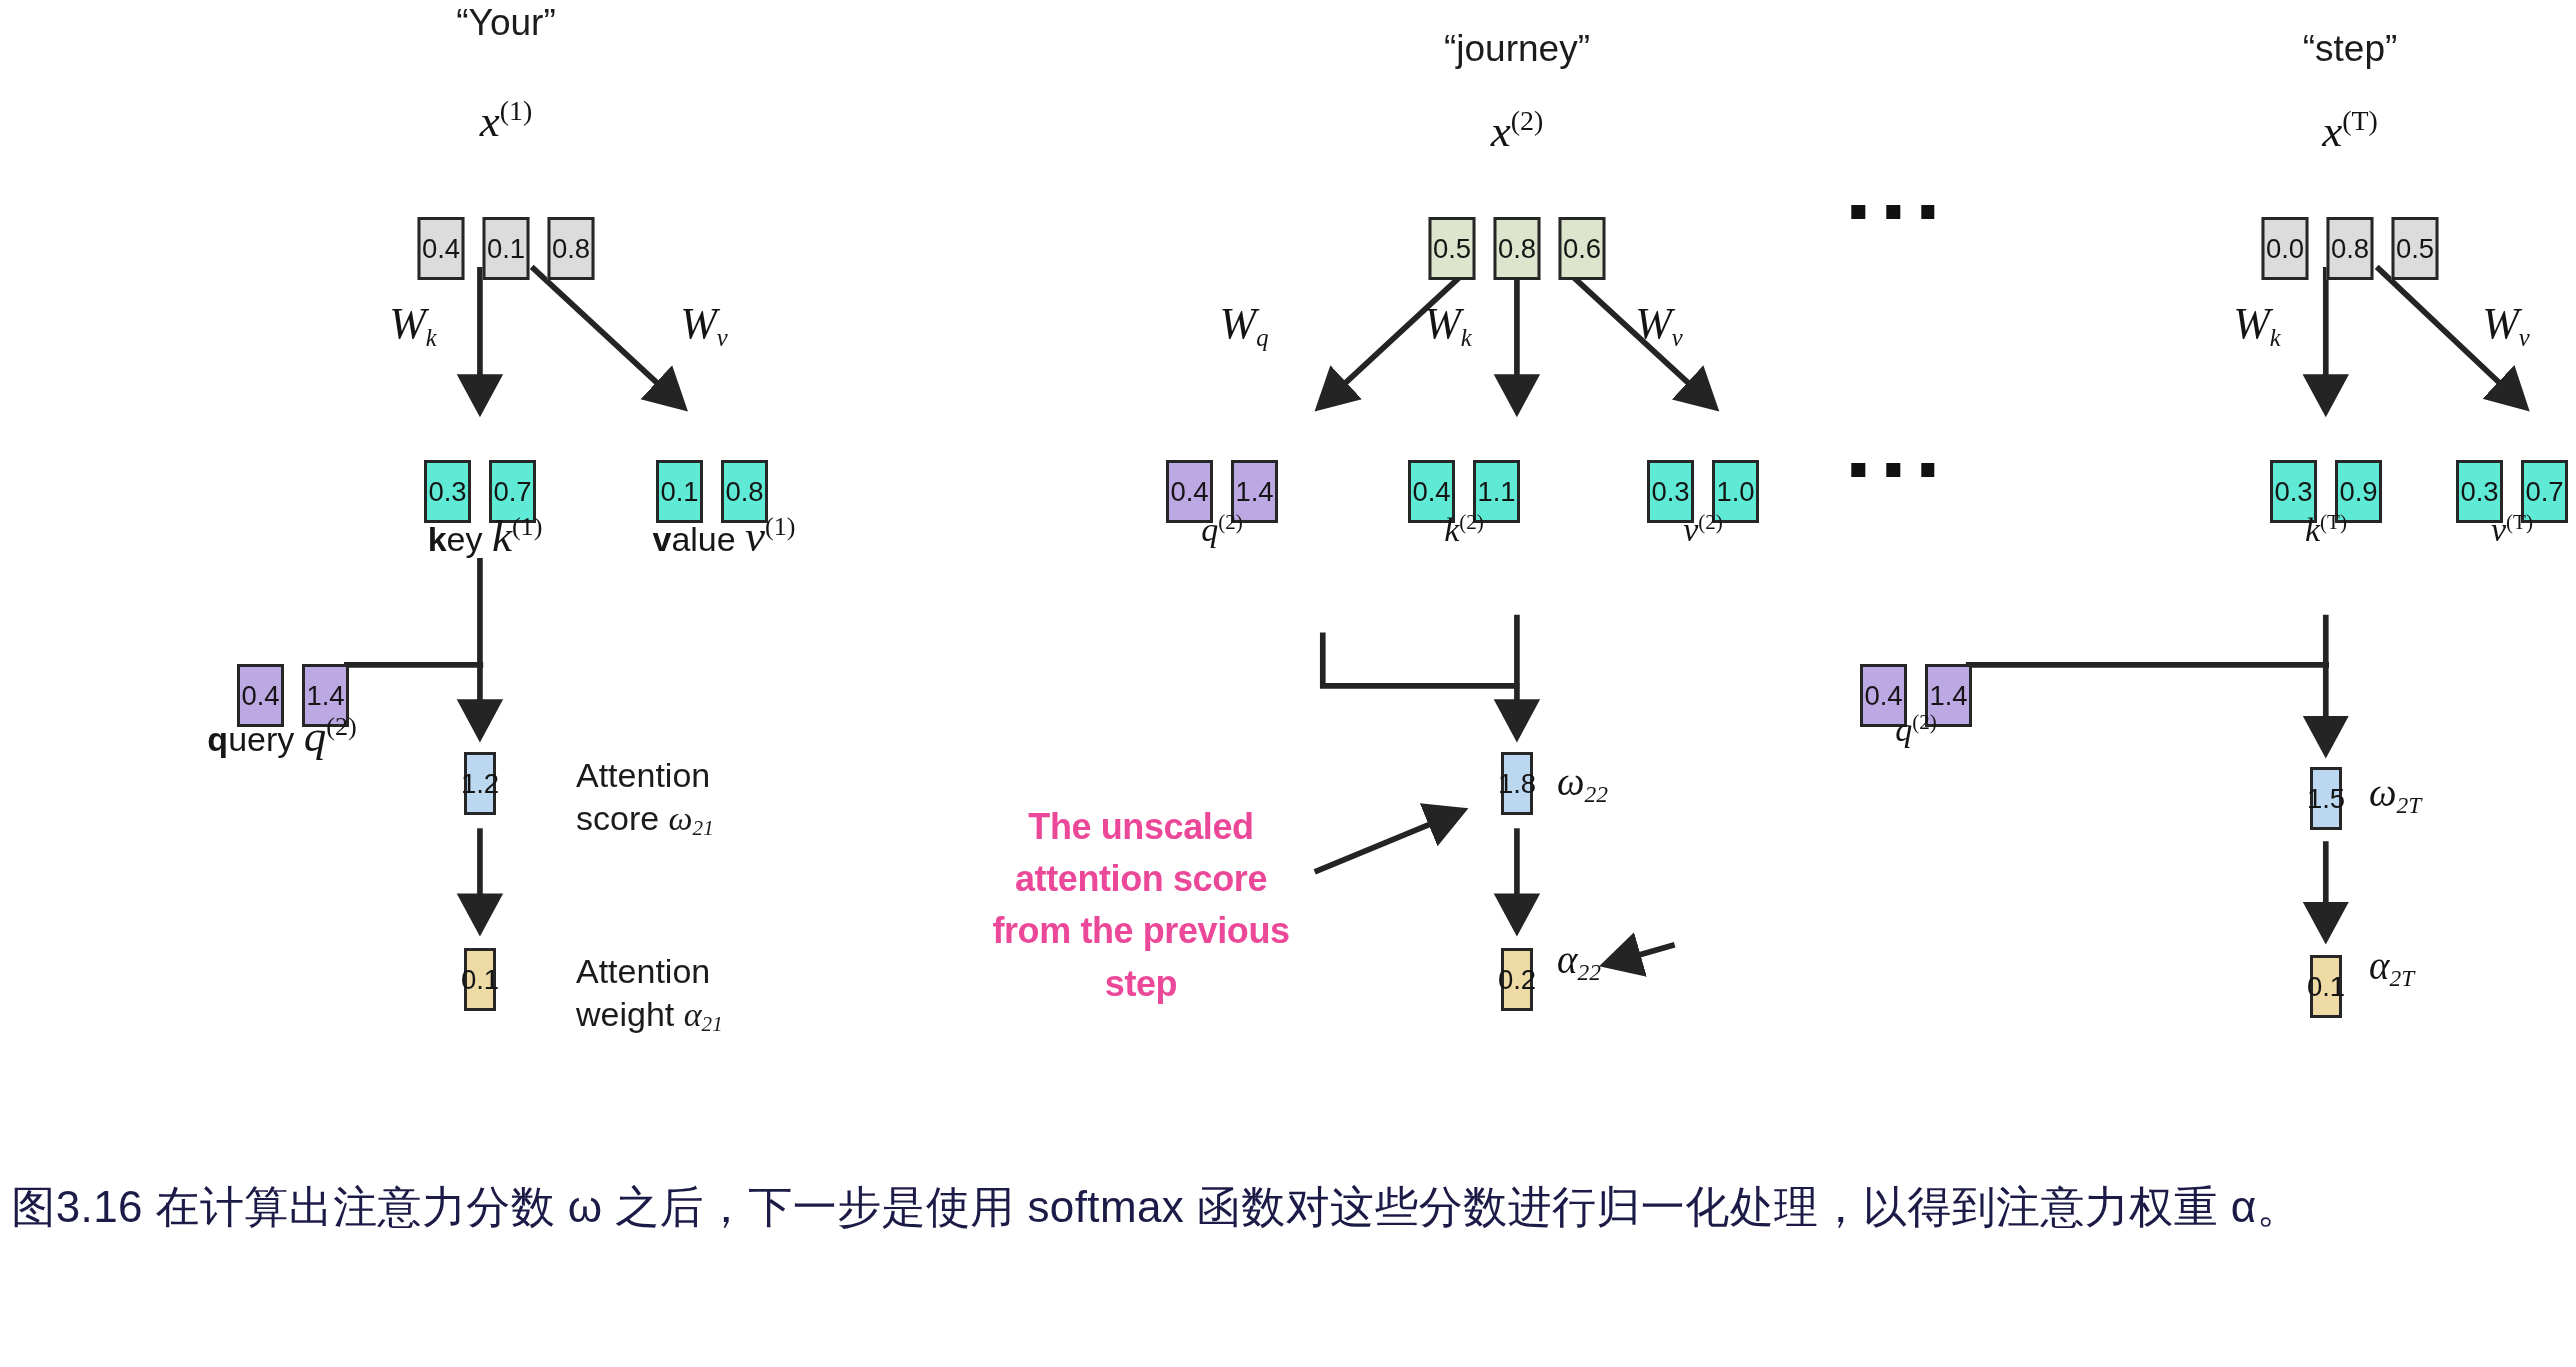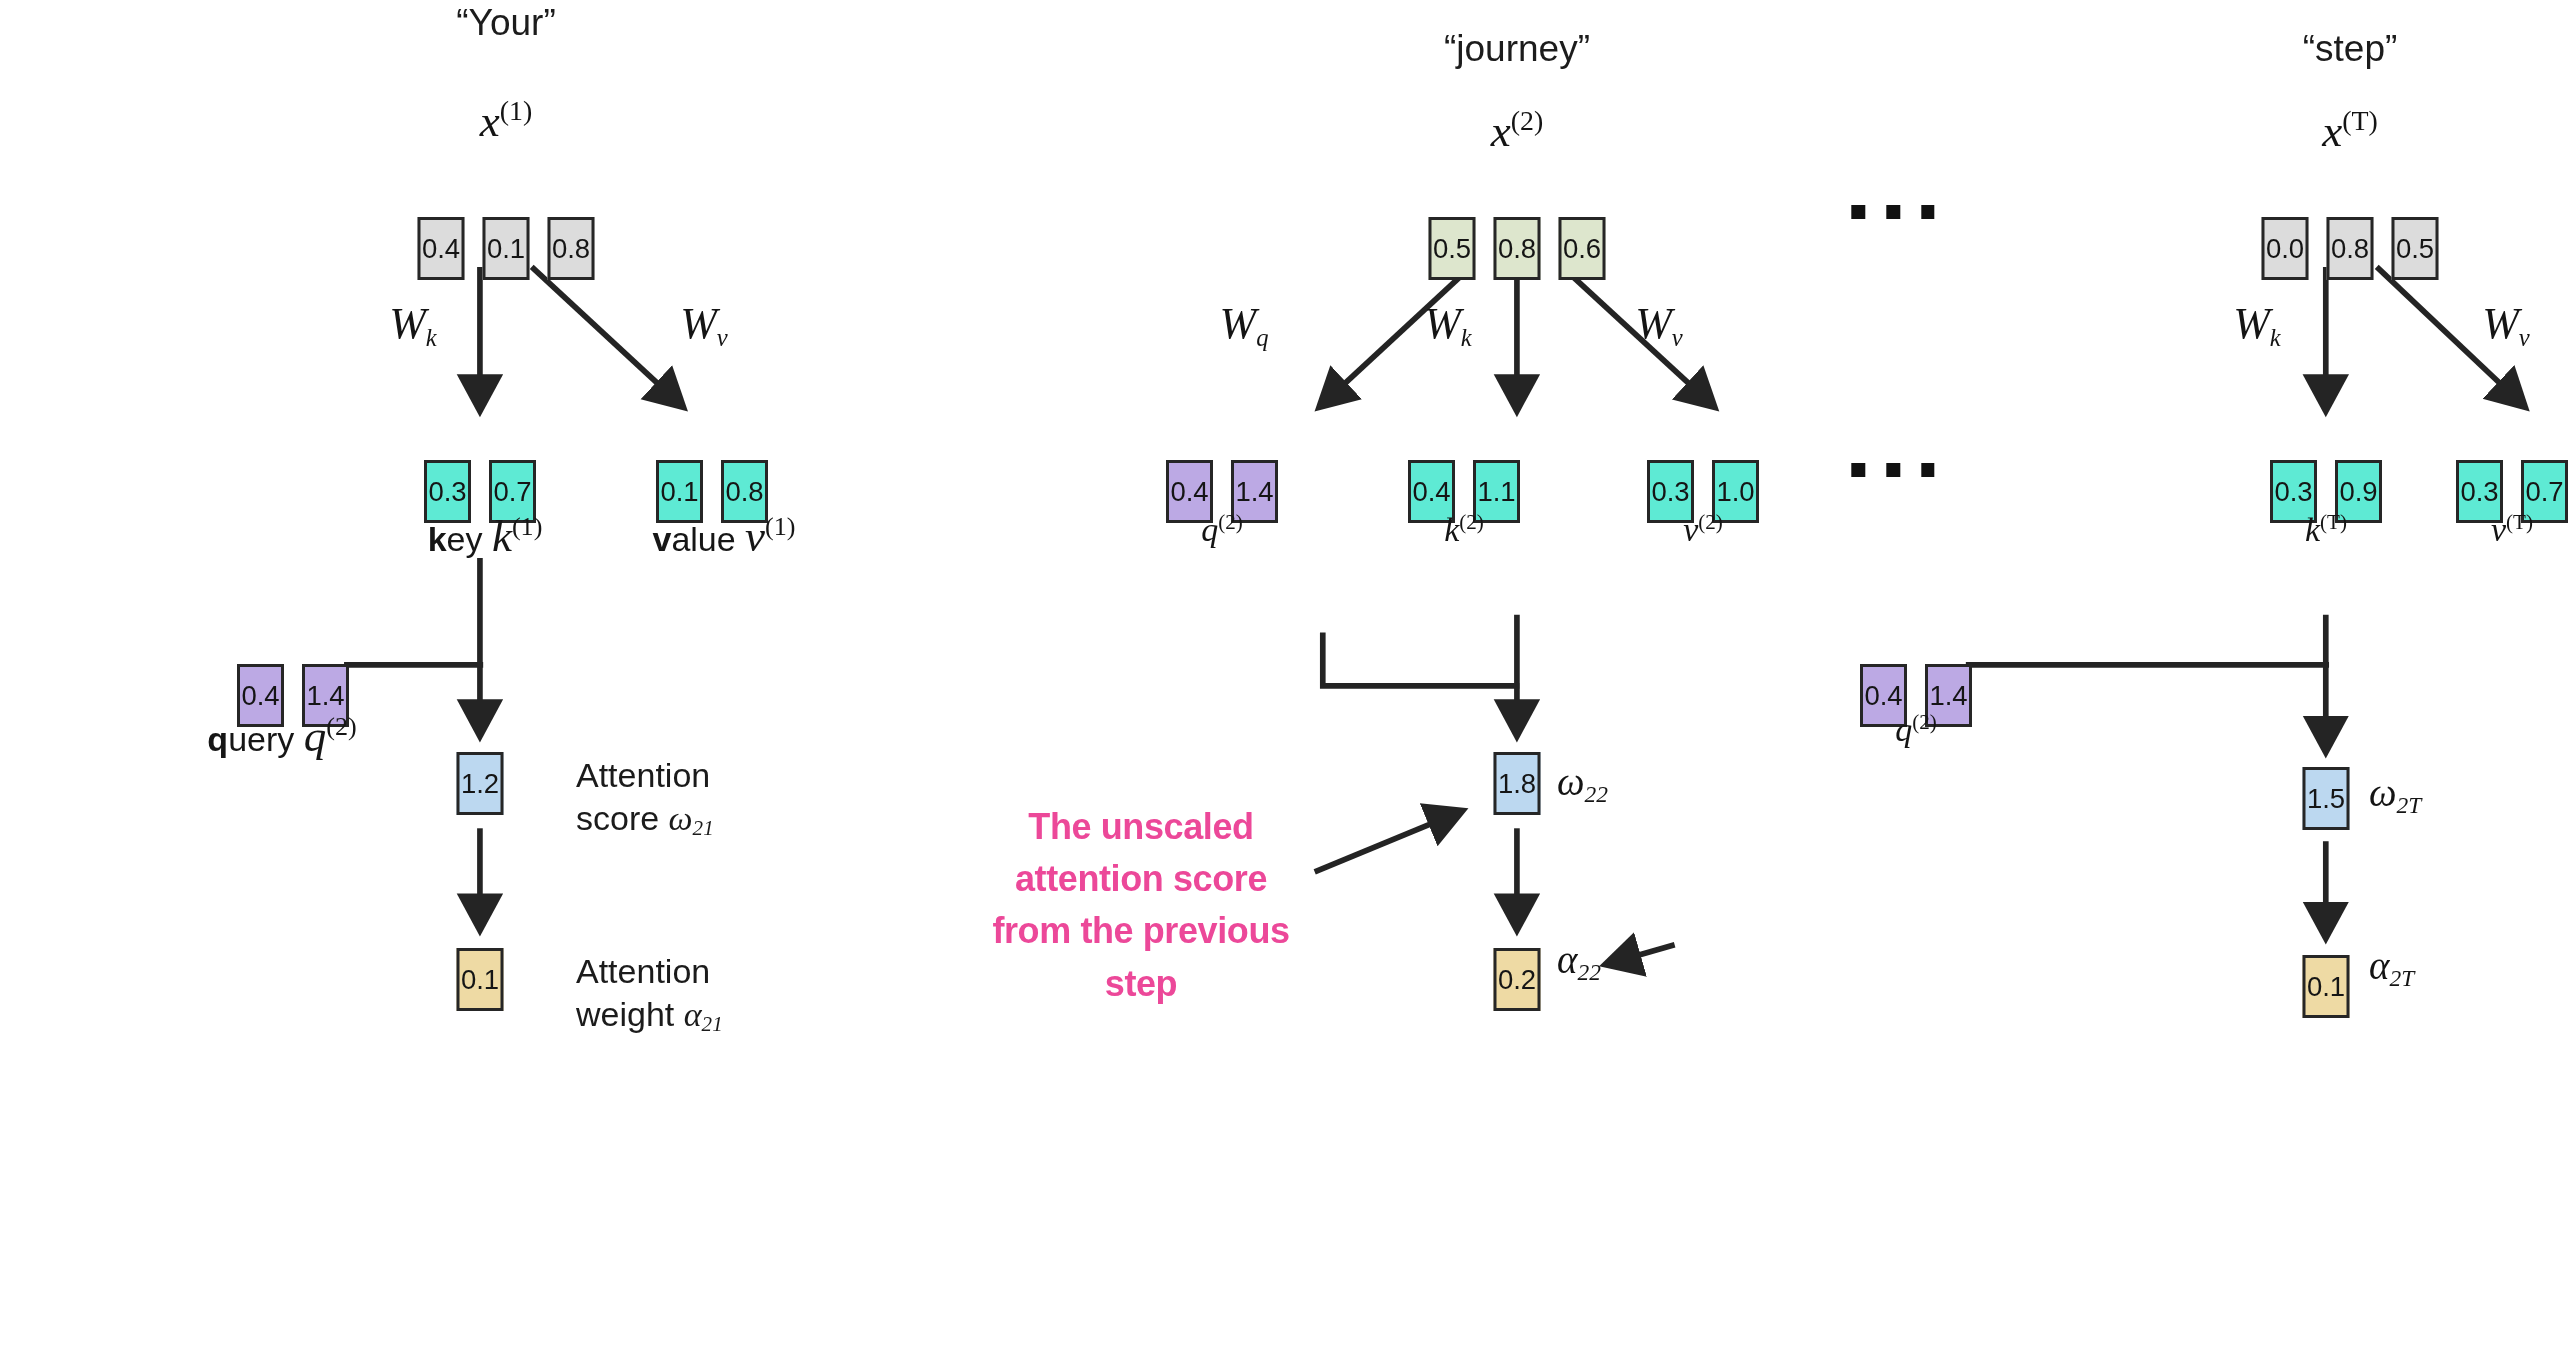--- a/index.html
+++ b/index.html
@@ -41,21 +41,21 @@
     font-family:"Liberation Sans", sans-serif;font-size:27.5px;
     color:#151515;box-sizing:border-box;line-height:1;
   }
   .c-grey{background:#dcdcdc;}
   .c-green{background:#dde6cd;}
   .c-lav{background:#5eead4;}
   .c-purple{background:#bca9e4;}
   .c-blue{background:#bcd8f0;}
   .c-tan{background:#eedaa4;}
   .single{transform:translateX(-50%);}
-  .single .cell{width:47px;}
+  .single .cell{width:32px;}
 
   
   svg.ov{position:absolute;left:0;top:0;width:2576px;height:1367px;pointer-events:none;}
 
   
   .callout{
     font-family:"Liberation Sans", sans-serif;font-weight:bold;
     font-size:36px;line-height:1.45;color:#ec4899;text-align:center;
     white-space:pre-line;transform:translateX(-50%);
     letter-spacing:-0.4px;
@@ -328,15 +328,16 @@
     <span>ω</span><sub>2T</sub>
   </div>
 
   <div class="abs single" style="left:2326px;top:955px;">
     <div class="cell c-tan">0.1</div>
   </div>
   <div class="abs greek" style="left:2369px;top:943px;">
     <span>α</span><sub>2T</sub>
   </div>
 
+  <div class="caption" style="left:11.3px;top:1175px;width:2532px;">图3.16 在计算出注意力分数 ω 之后，下一步是使用 softmax 函数对这些分数进行归一化处理，以得到注意力权重 α。</div>
 
 </div>
 
 
 </body></html>

